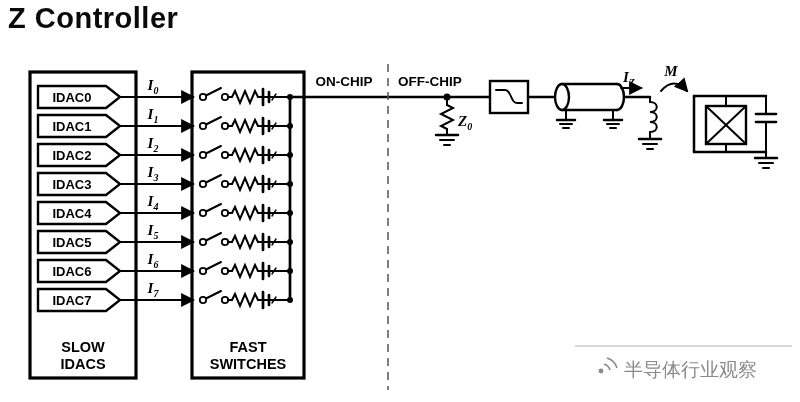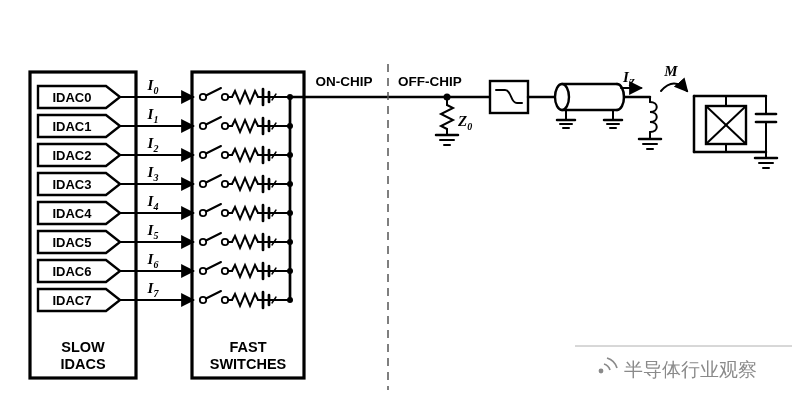--- a/index.html
+++ b/index.html
@@ -23,20 +23,21 @@
   .cur {font-family:"Liberation Serif", serif;font-style:italic;font-weight:bold;font-size:15px;fill:#000;}
   .sub {font-size:10px;}
   .wm  {font-family:"DejaVu Sans", sans-serif;font-size:19px;fill:#8a8a8a;}
   .divider{stroke:#555;stroke-width:1.5;stroke-dasharray:8 6;}
   .wmline{stroke:#b0b0b0;stroke-width:1;}
 </style>
 </head>
 <body>
 
 <div class="canvas">
+  <div class="page-title">Z Controller</div>
 
   <svg width="800" height="402" viewBox="0 0 800 402">
     <defs>
       <marker id="arr" viewBox="0 0 10 10" refX="8.5" refY="5" markerWidth="7" markerHeight="7" orient="auto">
         <path d="M0,0 L10,5 L0,10 z" fill="#000"></path>
       </marker>
       <path id="pent" d="M38,-11 H106 L120,0 L106,11 H38 Z" class="box2"></path>
       <g id="swrow">
         <line x1="120" y1="0" x2="193" y2="0" class="w" marker-end="url(#arr)"></line>
         <circle cx="203" cy="0" r="3.2" class="oc"></circle>

